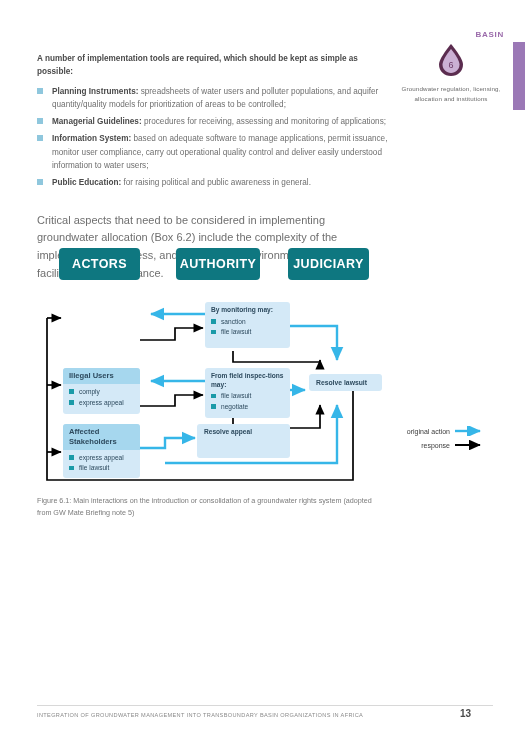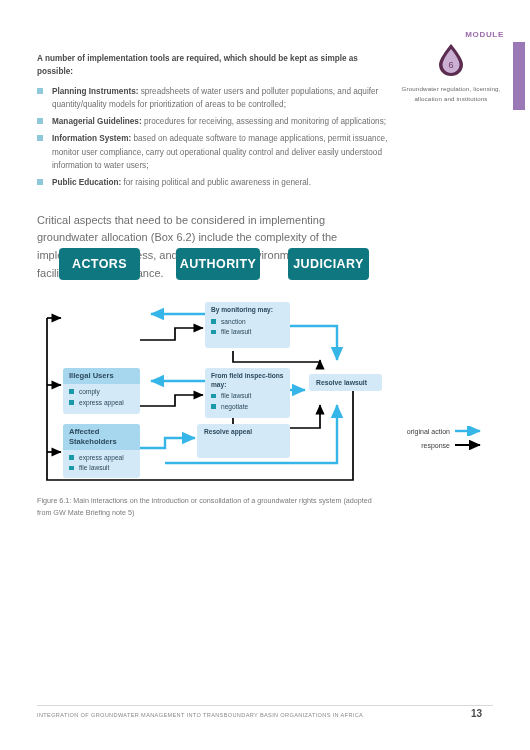--- a/index.html
+++ b/index.html
@@ -92,32 +92,32 @@
     font-size: 7.2px; color: #7a7a7a; line-height: 1.6;
   }
 
   
   .footer-rule { position: absolute; left: 37px; top: 705px; width: 456px; height: 1px; background: #d8d8d8; }
   .footer-txt {
     position: absolute; left: 37px; top: 712px; font-size: 5.6px;
     letter-spacing: .35px; color: #8a8a8a;
   }
   .footer-pg {
-    position: absolute; left: 460px; top: 708px; width: 33px; text-align: center;
+    position: absolute; left: 460px; top: 708px; width: 33px; text-align: left;
     font-size: 10px; font-weight: bold; color: #4a4a4a;
   }
 </style>
 </head>
 <body>
 
 <div class="page">
 
   <div class="side-tab"></div>
   <div class="module-block">
-    <div class="module-label">MODULE</div>
+    <div class="module-label">BASIN</div>
     <div class="drop-wrap">
       <svg width="30" height="34" viewBox="0 0 30 34">
         <path d="M15 1 C15 1 3 15 3 21.5 C3 28.4 8.4 33 15 33 C21.6 33 27 28.4 27 21.5 C27 15 15 1 15 1 Z" fill="#5b2c4f"></path>
         <path d="M15 6 C15 6 6.5 16.2 6.5 21.6 C6.5 26.6 10.4 30 15 30 C19.6 30 23.5 26.6 23.5 21.6 C23.5 16.2 15 6 15 6 Z" fill="#cbb0d4"></path>
         <text x="15" y="25" text-anchor="middle" font-family="Liberation Sans, sans-serif" font-size="9" fill="#6b3a66">6</text>
       </svg>
     </div>
     <div class="module-caption">Groundwater regulation, licensing, allocation and institutions</div>
   </div>
 

